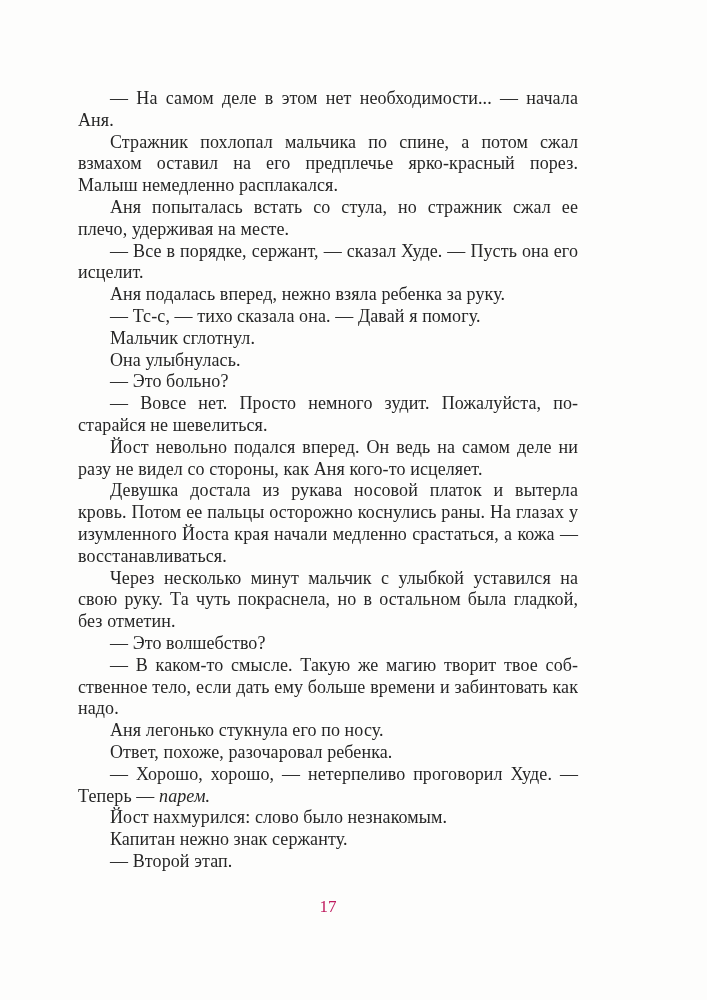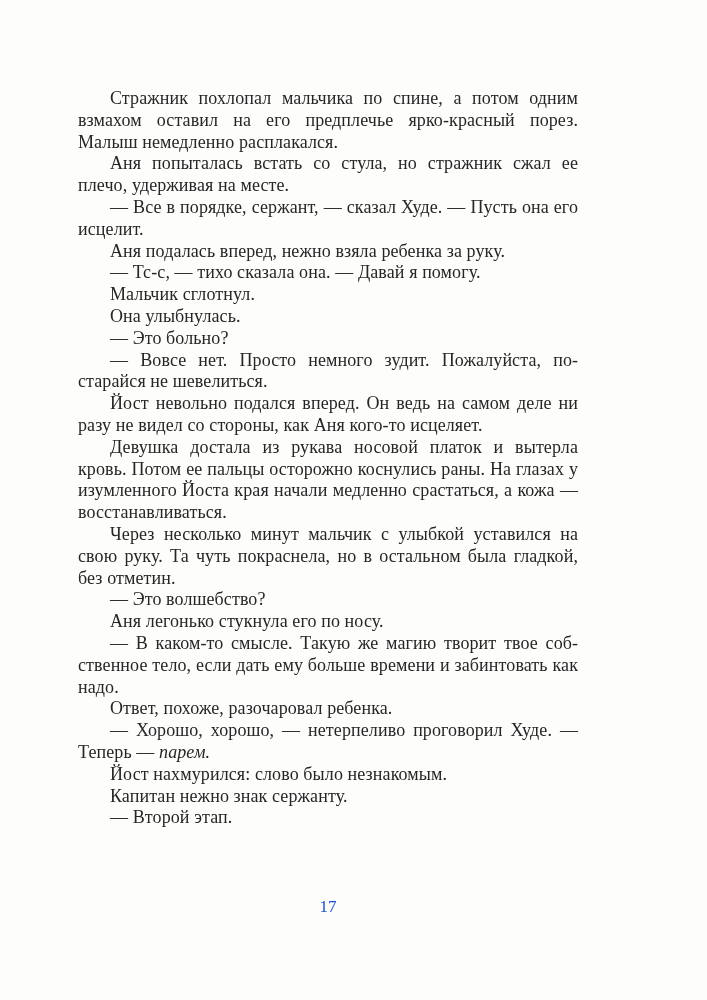--- a/index.html
+++ b/index.html
@@ -40,44 +40,45 @@
   .text-block em {
   }
   .page-number {
     position: absolute;
     left: 78px;
     top: 896px;
     width: 500px;
     text-align: center;
     font-size: 17px;
     line-height: 22px;
-    color: #1d4ed8;
+    color: #be185d;
   }
 </style>
 </head>
 <body>
 
 <div class="book-page">
 
   <div class="text-block">
-    <p>Стражник похлопал мальчика по спине, а потом одним взмахом оставил на его предплечье ярко-красный порез. Малыш немедленно расплакался.</p>
+    <p>— На самом деле в этом нет необходимости... — начала Аня.</p>
+    <p>Стражник похлопал мальчика по спине, а потом сжал взмахом оставил на его предплечье ярко-красный порез. Малыш немедленно расплакался.</p>
     <p>Аня попыталась встать со стула, но стражник сжал ее плечо, удерживая на месте.</p>
     <p>— Все в порядке, сержант, — сказал Худе. — Пусть она его исцелит.</p>
     <p>Аня подалась вперед, нежно взяла ребенка за руку.</p>
     <p>— Тс-с, — тихо сказала она. — Давай я помогу.</p>
     <p>Мальчик сглотнул.</p>
     <p>Она улыбнулась.</p>
     <p>— Это больно?</p>
     <p>— Вовсе нет. Просто немного зудит. Пожалуйста, по­старайся не шевелиться.</p>
     <p>Йост невольно подался вперед. Он ведь на самом деле ни разу не видел со стороны, как Аня кого-то исцеляет.</p>
     <p>Девушка достала из рукава носовой платок и вытерла кровь. Потом ее пальцы осторожно коснулись раны. На глазах у изумленного Йоста края начали медленно сра­статься, а кожа — восстанавливаться.</p>
     <p>Через несколько минут мальчик с улыбкой уставился на свою руку. Та чуть покраснела, но в остальном была гладкой, без отметин.</p>
     <p>— Это волшебство?</p>
+    <p>— В каком-то смысле. Такую же магию творит твое соб­ственное тело, если дать ему больше времени и забинто­вать как надо.</p>
     <p>Аня легонько стукнула его по носу.</p>
-    <p>— В каком-то смысле. Такую же магию творит твое соб­ственное тело, если дать ему больше времени и забинто­вать как надо.</p>
     <p>Ответ, похоже, разочаровал ребенка.</p>
     <p>
       <span>— Хорошо, хорошо, — нетерпеливо проговорил Ху­де. — Теперь — </span><em>парем.</em>
     </p>
     <p>Йост нахмурился: слово было незнакомым.</p>
     <p>Капитан нежно знак сержанту.</p>
     <p>— Второй этап.</p>
   </div>
 
   <div class="page-number">17</div>

